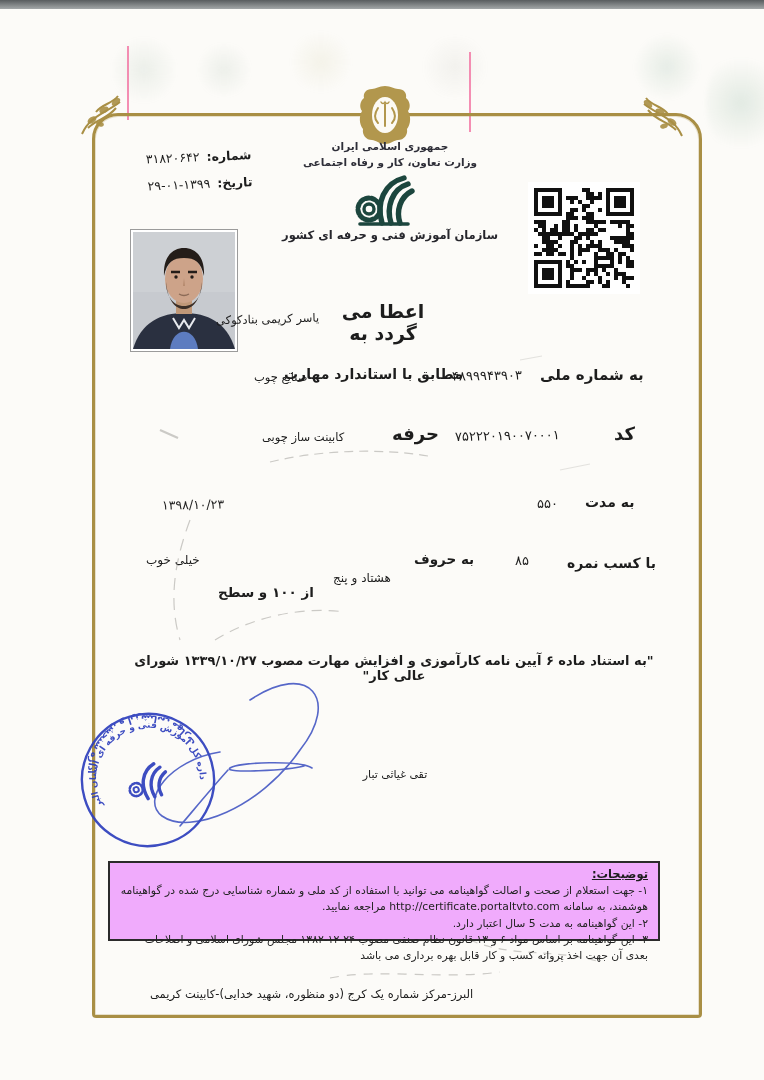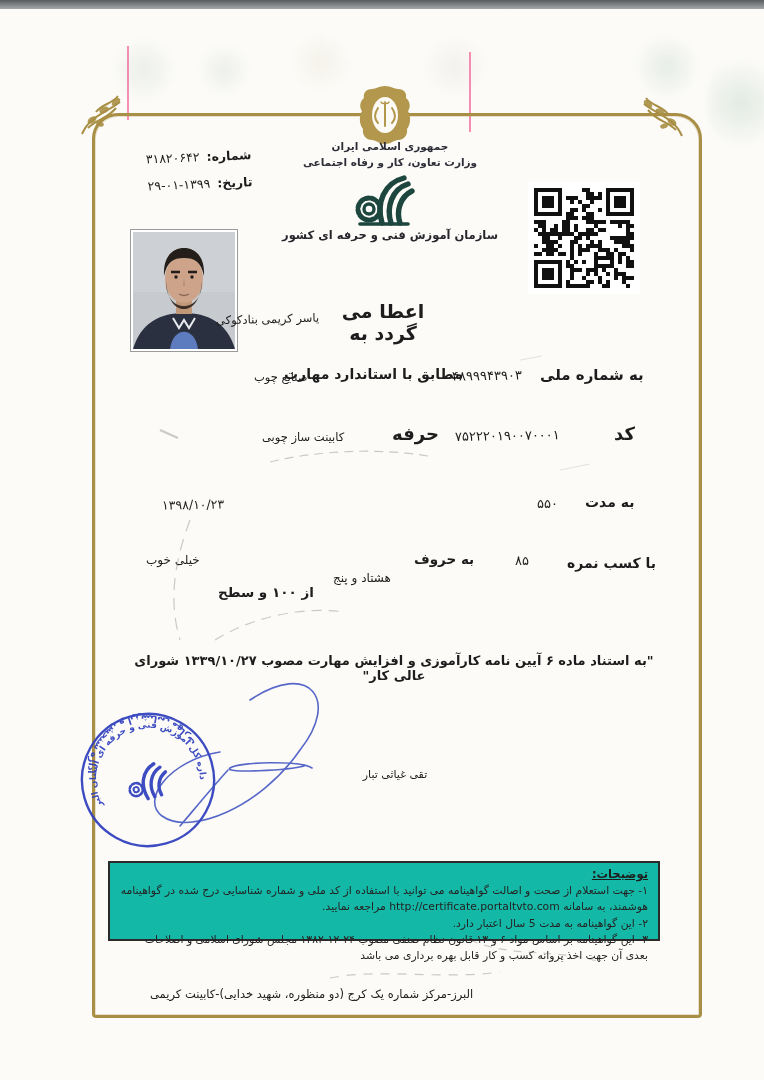--- a/index.html
+++ b/index.html
@@ -28,21 +28,21 @@
   .title-main{font-size:27px;font-weight:800;letter-spacing:-.5px;}
   .meta-block{transform:rotate(-2.4deg);}
   .meta-row{display:flex;direction:rtl;gap:7px;font-size:12.5px;align-items:baseline;}
   .photo{
     left:130px;top:229px;width:102px;height:117px;background:#fff;
     border:1px solid #9b9b9b;padding:2px;box-sizing:content-box;
   }
   .field{white-space:nowrap;}
   .notes-box{
     left:108px;top:861px;width:552px;height:80px;
-    border:2px solid #2b2b2b;background:#14b8a6;box-sizing:border-box;
+    border:2px solid #2b2b2b;background:#f0abfc;box-sizing:border-box;
     padding:3px 10px 0 10px;direction:rtl;font-size:10.8px;line-height:1.5;
   }
   .notes-heading{font-weight:bold;text-decoration:underline;font-size:11.5px;}
   .note-line{color:#232323;}
   .footer-line{left:150px;top:987px;width:420px;text-align:left;font-size:11.5px;direction:rtl;}
   svg{display:block;}
 </style>
 </head>
 <body>
 

